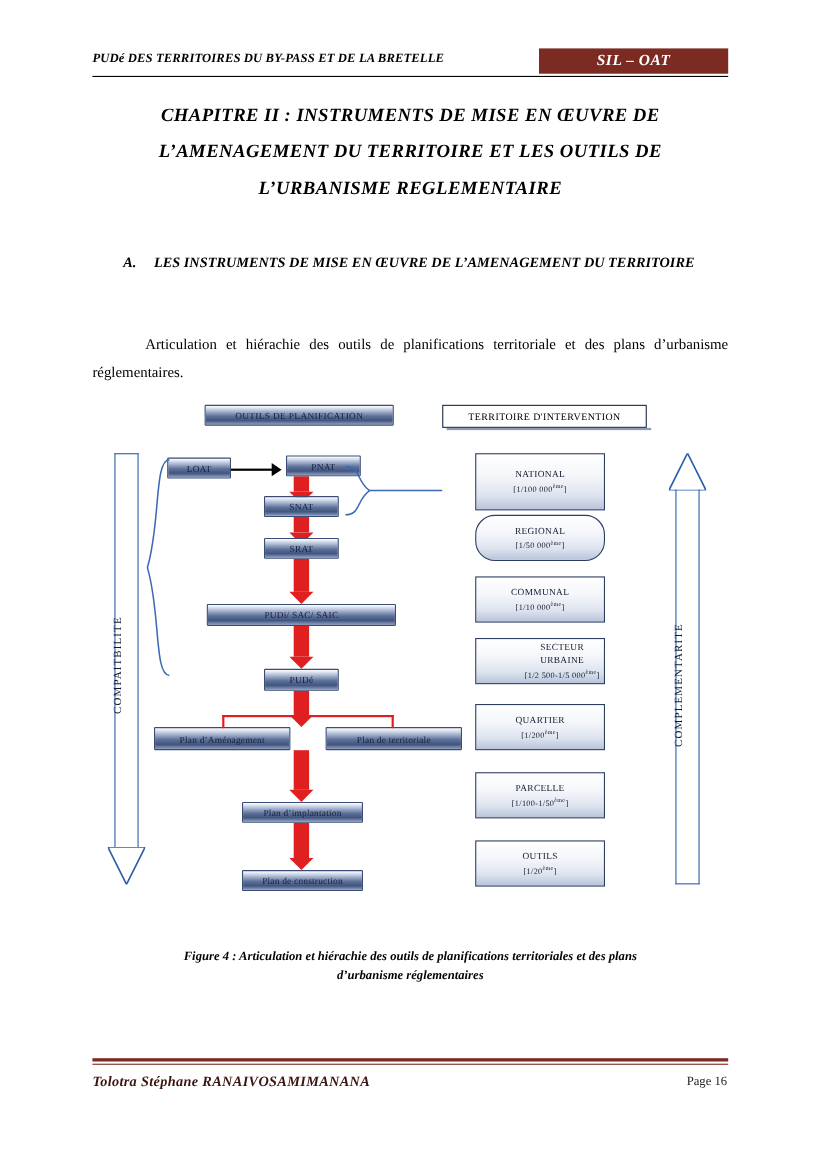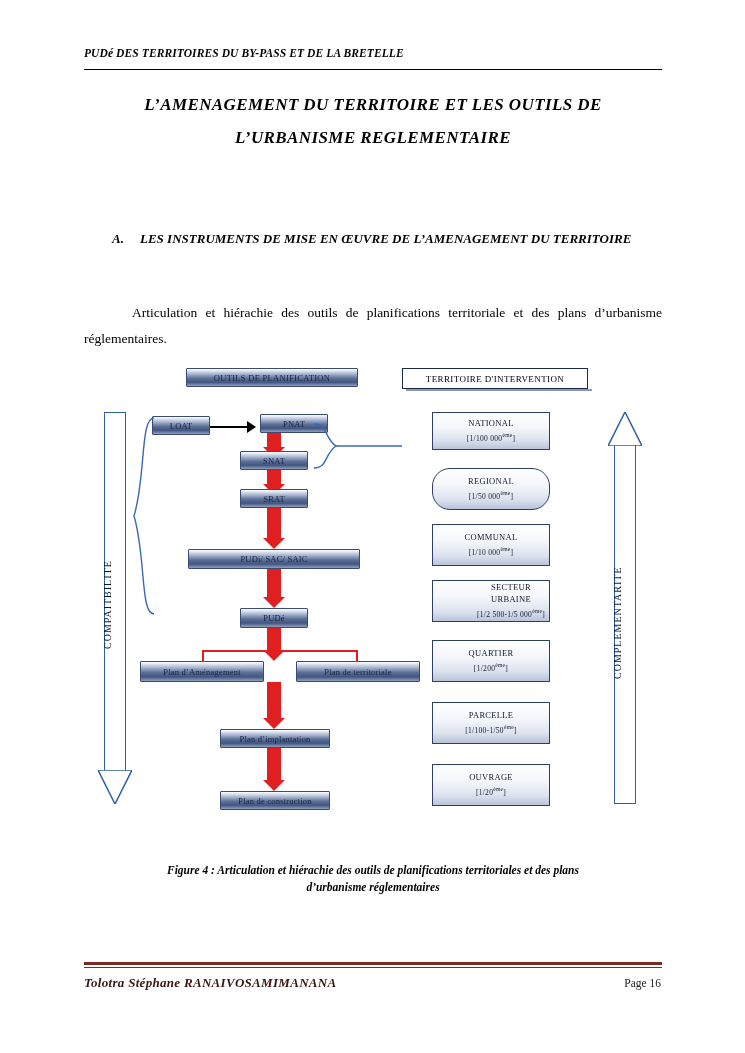--- a/index.html
+++ b/index.html
@@ -268,24 +268,26 @@
     color: #222222;
   }
 </style>
 </head>
 <body>
 
 <div class="page">
 
   <div class="header">
     <div class="header-title">PUDé DES TERRITOIRES DU BY-PASS ET DE LA BRETELLE</div>
+    <div class="header-badge">SIL – OAT</div>
   </div>
   <div class="header-rule"></div>
 
   <div class="chapter-title">
+    <div>CHAPITRE II : INSTRUMENTS DE MISE EN ŒUVRE DE</div>
     <div>L’AMENAGEMENT DU TERRITOIRE ET LES OUTILS DE</div>
     <div>L’URBANISME REGLEMENTAIRE</div>
   </div>
 
   <div class="section-a">
     <span class="marker">A.</span>
     <span class="text">LES INSTRUMENTS DE MISE EN ŒUVRE DE L’AMENAGEMENT DU TERRITOIRE</span>
   </div>
 
   <div class="para">
@@ -360,21 +362,21 @@
 
     <svg style="position:absolute; left:46px; top:56px;" width="26" height="200">
       <path d="M24,2 C10,2 16,60 4,100 C16,140 10,198 24,198" fill="none" stroke="#3a6ab5" stroke-width="1.4"></path>
     </svg>
 
     <svg style="position:absolute; left:228px; top:56px;" width="92" height="60">
       <path d="M2,8 C16,8 12,22 24,30 C12,38 16,52 2,52" fill="none" stroke="#3a6ab5" stroke-width="1.4"></path>
       <line x1="24" y1="30" x2="90" y2="30" stroke="#3a6ab5" stroke-width="1.4"></line>
     </svg>
 
-    <div class="tbox" style="left:348px; top:52px; width:118px; height:38px;">
+    <div class="tbox" style="left:348px; top:52px; width:118px; height:52px;">
       <div>NATIONAL</div>
       <div class="scale"><span>[1/100 000</span><span class="sup">ème</span><span>]</span></div>
     </div>
     <div class="tbox" style="left:348px; top:108px; width:118px; height:42px;border-radius:18px;">
       <div>REGIONAL</div>
       <div class="scale"><span>[1/50 000</span><span class="sup">ème</span><span>]</span></div>
     </div>
     <div class="tbox" style="left:348px; top:164px; width:118px; height:42px;">
       <div>COMMUNAL</div>
       <div class="scale"><span>[1/10 000</span><span class="sup">ème</span><span>]</span></div>
@@ -385,21 +387,21 @@
     </div>
     <div class="tbox" style="left:348px; top:280px; width:118px; height:42px;">
       <div>QUARTIER</div>
       <div class="scale"><span>[1/200</span><span class="sup">ème</span><span>]</span></div>
     </div>
     <div class="tbox" style="left:348px; top:342px; width:118px; height:42px;">
       <div>PARCELLE</div>
       <div class="scale"><span>[1/100-1/50</span><span class="sup">ème</span><span>]</span></div>
     </div>
     <div class="tbox" style="left:348px; top:404px; width:118px; height:42px;">
-      <div>OUVRAGE</div>
+      <div>OUTILS</div>
       <div class="scale"><span>[1/20</span><span class="sup">ème</span><span>]</span></div>
     </div>
 
   </div>
 
   <div class="caption">
     <div>Figure 4 : Articulation et hiérachie des outils de planifications territoriales et des plans</div>
     <div>d’urbanisme réglementaires</div>
   </div>
 

